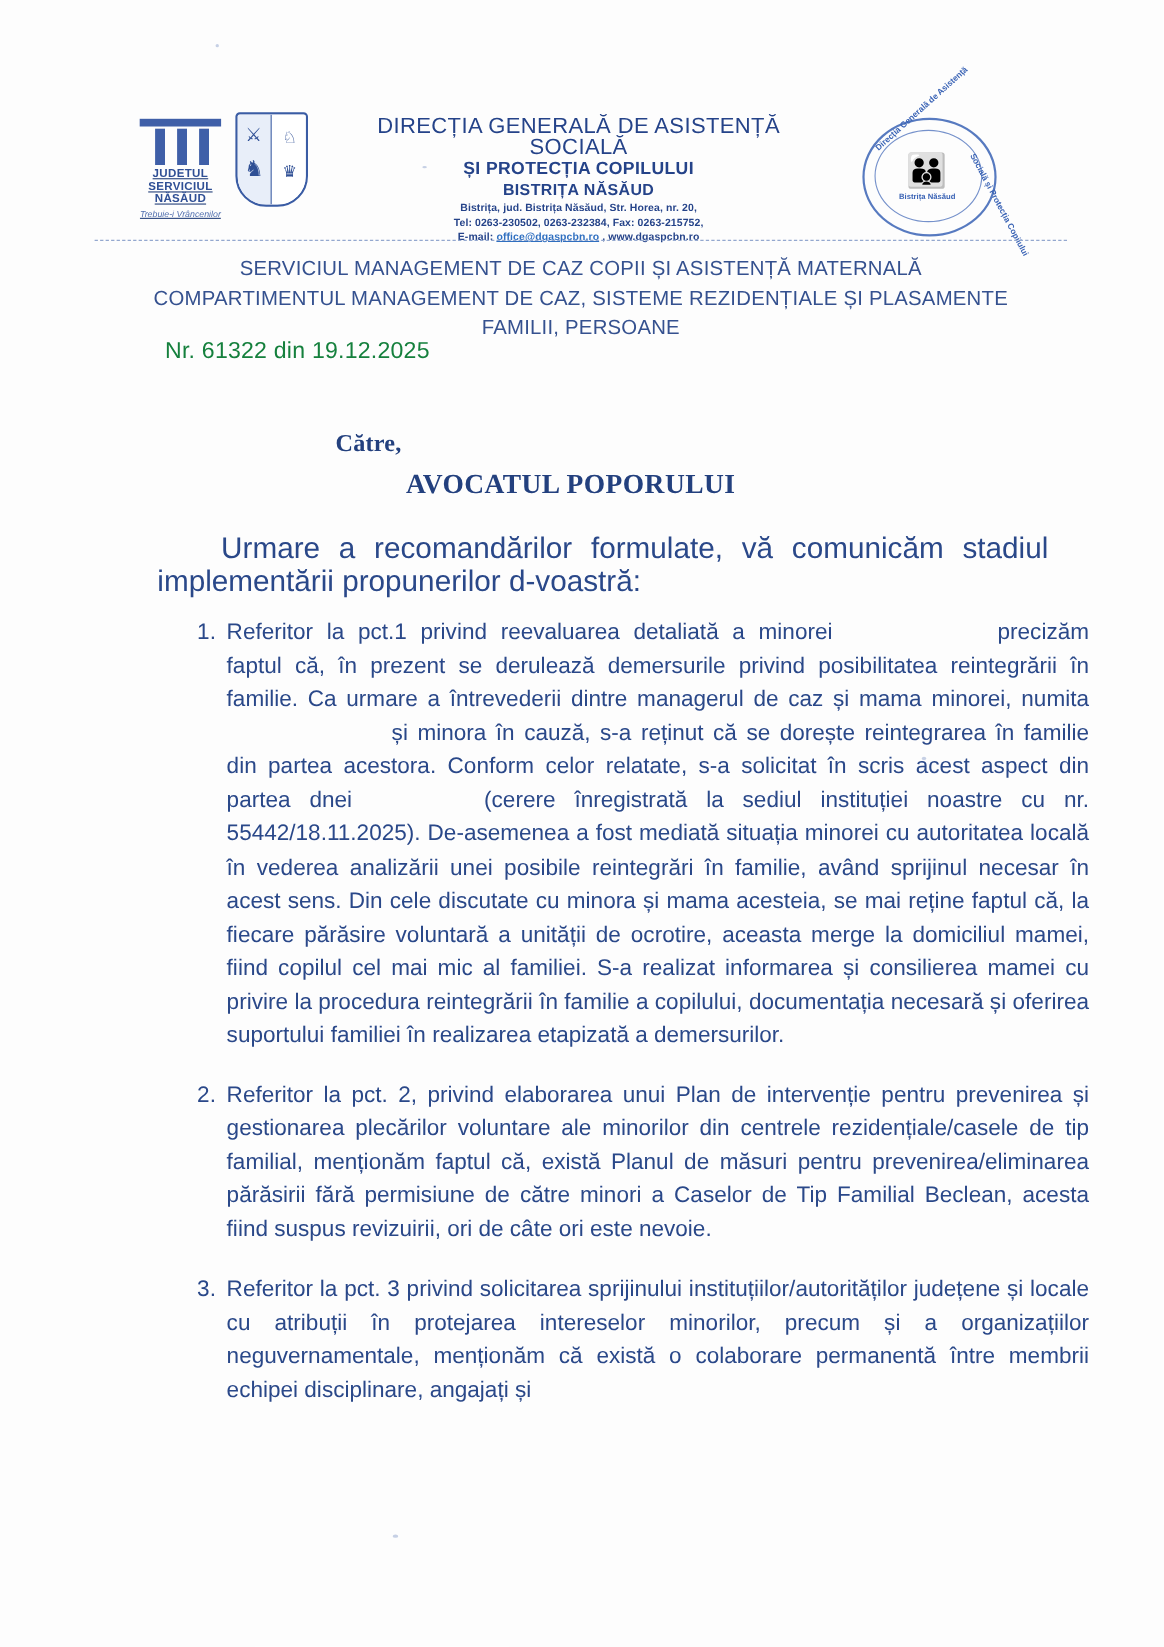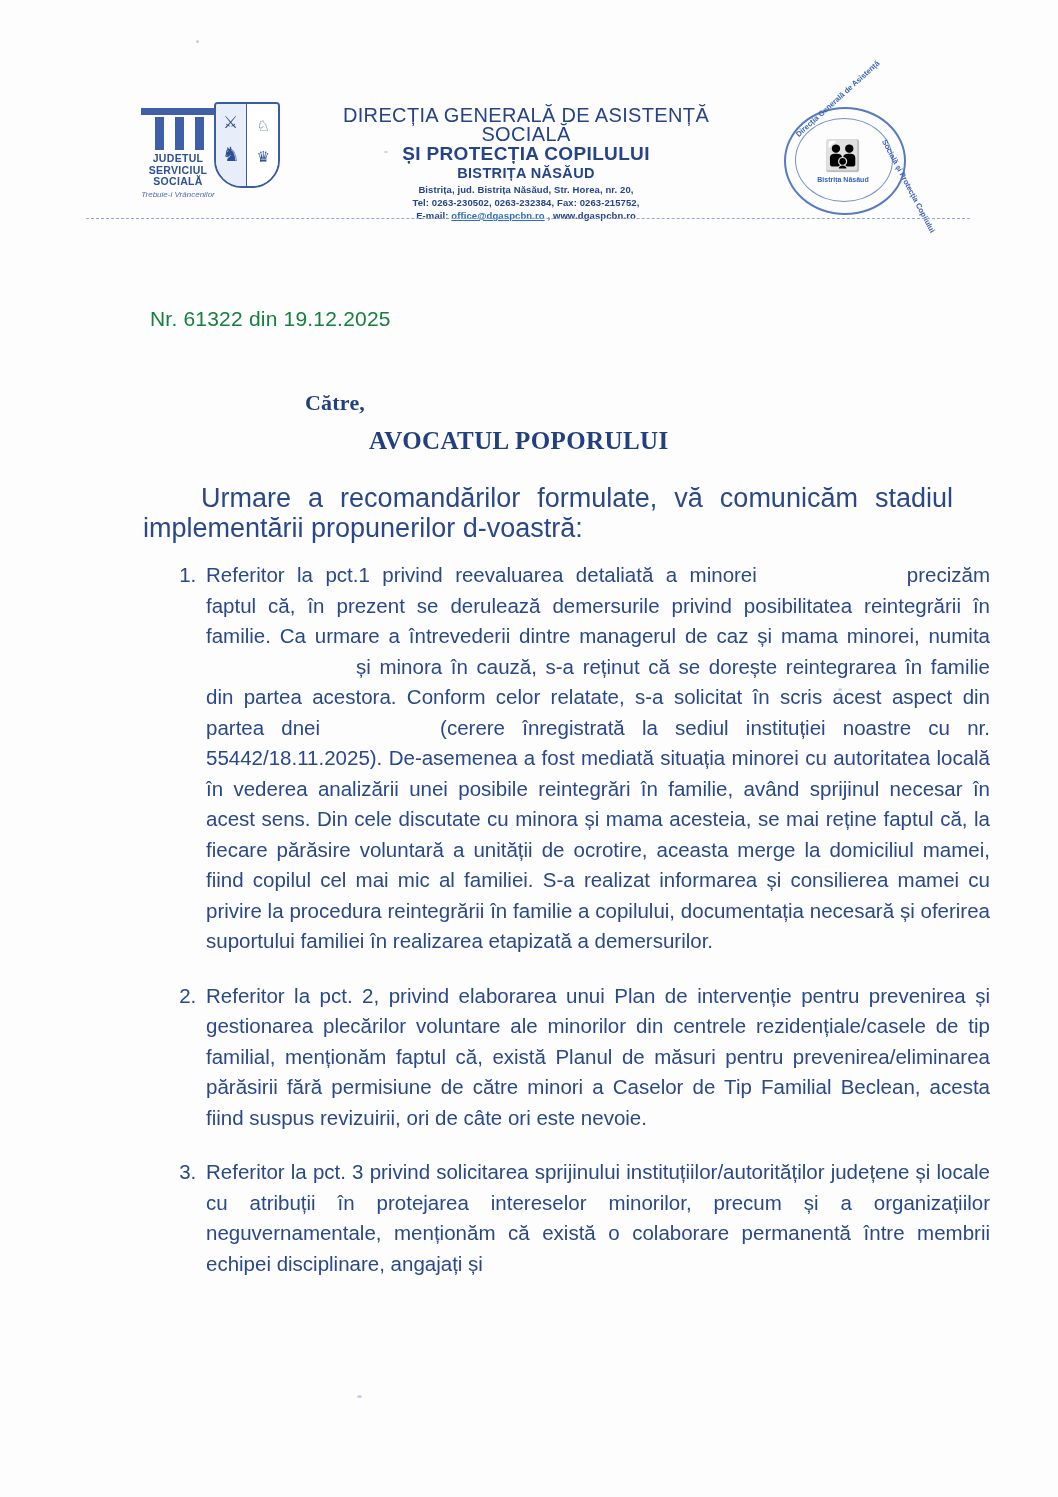--- a/index.html
+++ b/index.html
@@ -25,24 +25,25 @@
   
   .letterhead {
     position: absolute;
     top: 96px;
     left: 0;
     width: 1058px;
     height: 120px;
   }
   .crest-left {
     position: absolute;
-    left: 132px;
+    left: 118px;
     top: 12px;
     width: 92px;
     text-align: center;
+    text-decoration: underline;
   }
   .crest-left .bars {
     width: 74px;
     height: 42px;
     margin: 0 auto;
     position: relative;
   }
   .crest-left .bars i {
     position: absolute;
     background: #3f5fa8;
@@ -115,21 +116,21 @@
     text-align: center;
     color: #254389;
   }
   .org-text .l1 {
     font-size: 20px;
     font-weight: normal;
     letter-spacing: .35px;
     line-height: 19px;
   }
   .org-text .l2 {
-    font-size: 19px;
+    font-size: 16px;
     font-weight: bold;
     letter-spacing: .35px;
     line-height: 19px;
   }
   .org-text .l3 {
     font-size: 14.5px;
     font-weight: bold;
     letter-spacing: .35px;
     line-height: 20px;
   }
@@ -303,21 +304,21 @@
     <div class="crest-left">
       <div class="bars">
         <i class="top"></i>
           <i class="c1"></i>
           <i class="c2"></i>
           <i class="c3"></i>
       </div>
       <div class="cap">
         <div>JUDETUL</div>
         <div>SERVICIUL</div>
-        <div>SOCIALĂ</div>
+        <div>NĂSĂUD</div>
       </div>
       <div class="motto">Trebuie-i Vrâncenilor</div>
     </div>
 
     <div class="coat">
       <div class="shield">
         <div class="half-l"></div>
         <div class="half-r"></div>
         <div class="fig a">⚔</div>
         <div class="fig b">♞</div>
@@ -344,20 +345,25 @@
         <span class="a1">Direcția Generală de Asistență</span>
         <span class="a2">Socială și Protecția Copilului</span>
       </div>
       <div class="center-icon">👪</div>
       <div class="bot">Bistrița Năsăud</div>
     </div>
   </div>
 
   <div class="rule"></div>
 
+  <div class="dept">
+    <div>SERVICIUL MANAGEMENT DE CAZ COPII ȘI ASISTENȚĂ MATERNALĂ</div>
+    <div>COMPARTIMENTUL MANAGEMENT DE CAZ, SISTEME REZIDENȚIALE ȘI PLASAMENTE</div>
+    <div>FAMILII, PERSOANE</div>
+  </div>
 
   <div class="reg">Nr. 61322 din 19.12.2025</div>
 
   <div class="addressee">
     <div class="to">Către,</div>
     <div class="who">AVOCATUL POPORULUI</div>
   </div>
 
   <div class="intro">Urmare a recomandărilor formulate, vă comunicăm stadiul implementării propunerilor d-voastră:</div>
 

